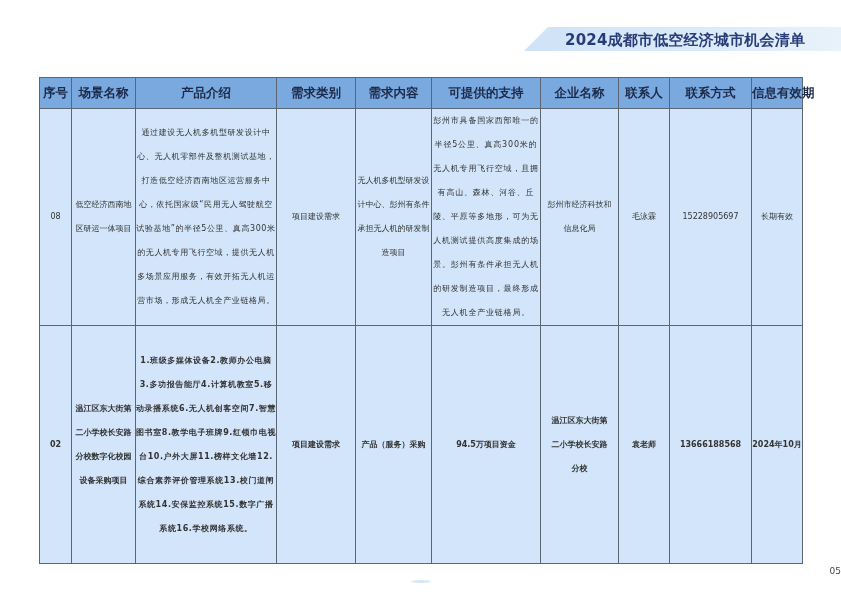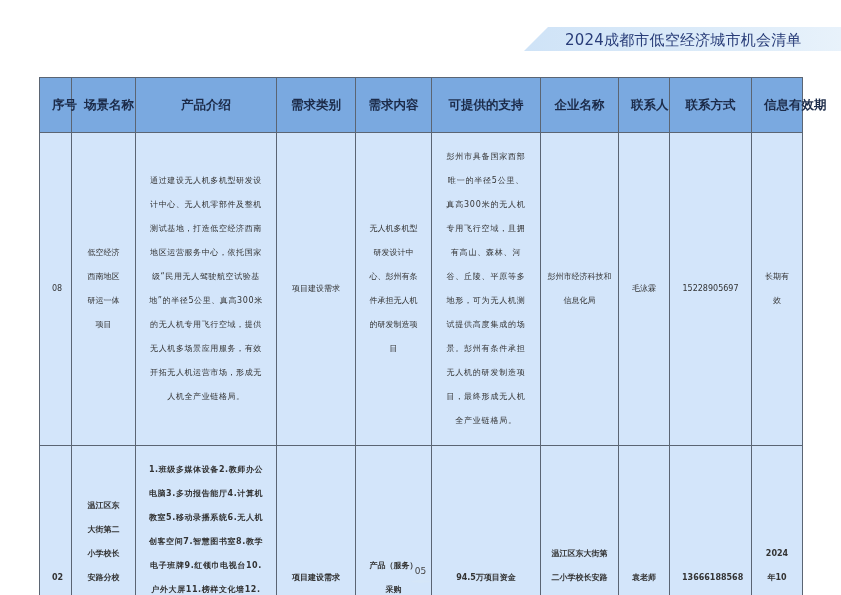--- a/index.html
+++ b/index.html
@@ -7,44 +7,44 @@
     width: 841px; height: 595px; background: #ffffff; position: relative; overflow: hidden;
     font-family: "DejaVu Sans", "Liberation Sans", sans-serif; color: #333;
   }
   .banner {
     position: absolute; left: 524px; top: 27px; width: 317px; height: 24px;
     background: linear-gradient(90deg, #cfe3f7 0%, #dcebf9 60%, #e8f2fb 100%);
     clip-path: polygon(24px 0, 100% 0, 100% 100%, 0 100%);
   }
   .banner-title {
     position: absolute; left: 565px; top: 29px; width: 276px; height: 22px;
-    font-size: 15px; font-weight: normal; color: #283c78; letter-spacing: 0.2px;
+    font-size: 15px; font-weight: bold; color: #283c78; letter-spacing: 0.2px;
     line-height: 22px; white-space: nowrap;
   }
   table.main {
     position: absolute; left: 39px; top: 77px;
     border-collapse: collapse; table-layout: fixed; width: 763px;
   }
   table.main th, table.main td {
-    border: 1px solid #5b6573; padding: 12px; text-align: center; vertical-align: middle;
+    border: 1px solid #5b6573; padding: 0; text-align: center; vertical-align: middle;
   }
   table.main th {
     background: #7aa9e0; color: #1c2b49; font-weight: bold; font-size: 12.5px; height: 30px;
     white-space: nowrap;
   }
   table.main td {
     background: #d3e5fa; font-size: 8px; color: #333; line-height: 24px;
   }
   tr.r1 td { height: 190px; }
   tr.r2 td { height: 237px; font-weight: bold; }
   td.left { text-align: left; padding: 0 4px 0 4px; }
   td.desc { text-align: left; padding: 0 6px 0 6px; letter-spacing: 0.6px; }
   td.sup { text-align: left; padding: 0 5px 0 6px; letter-spacing: 0.8px; }
   .page-num {
-    position: absolute; left: 0; width: 841px; top: 566px; text-align: center;
+    position: absolute; left: 0; width: 841px; top: 566px; text-align: right;
     font-size: 9px; color: #444;
   }
   .page-underline {
     position: absolute; left: 411px; top: 580px; width: 20px; height: 3px;
     background: #d5e6f8; border-radius: 50%;
   }
 </style>
 </head>
 <body>
 

